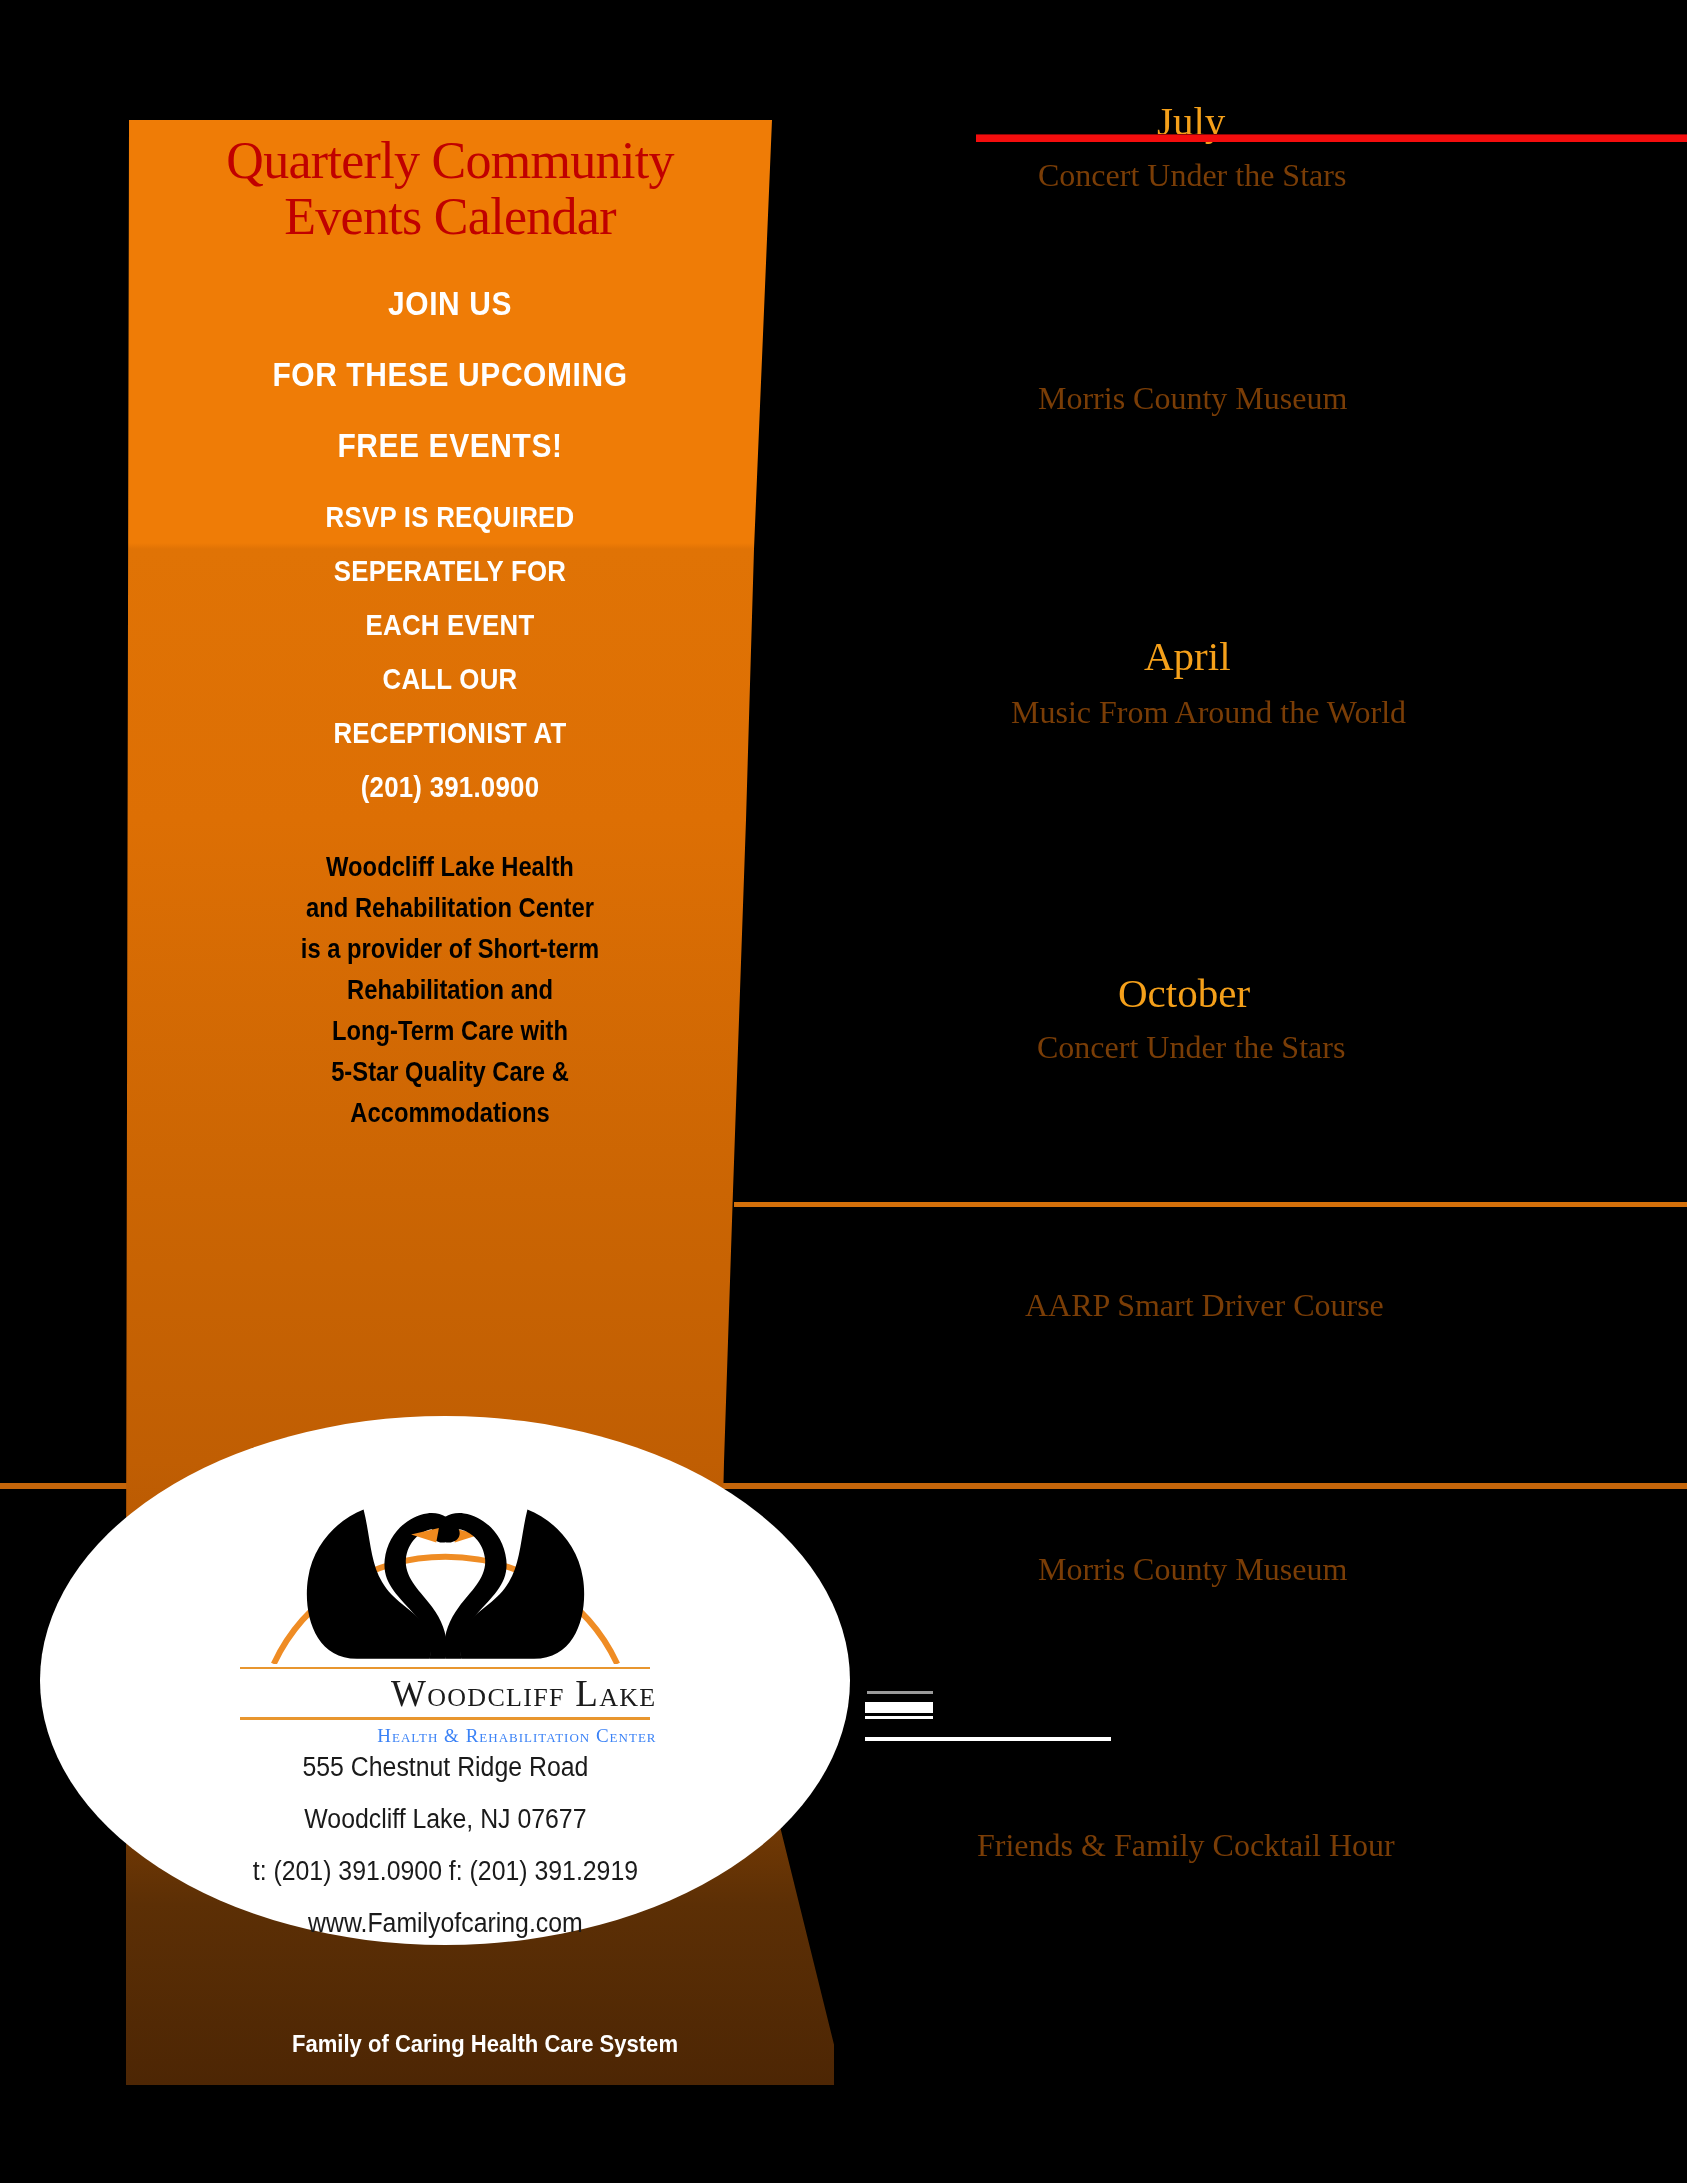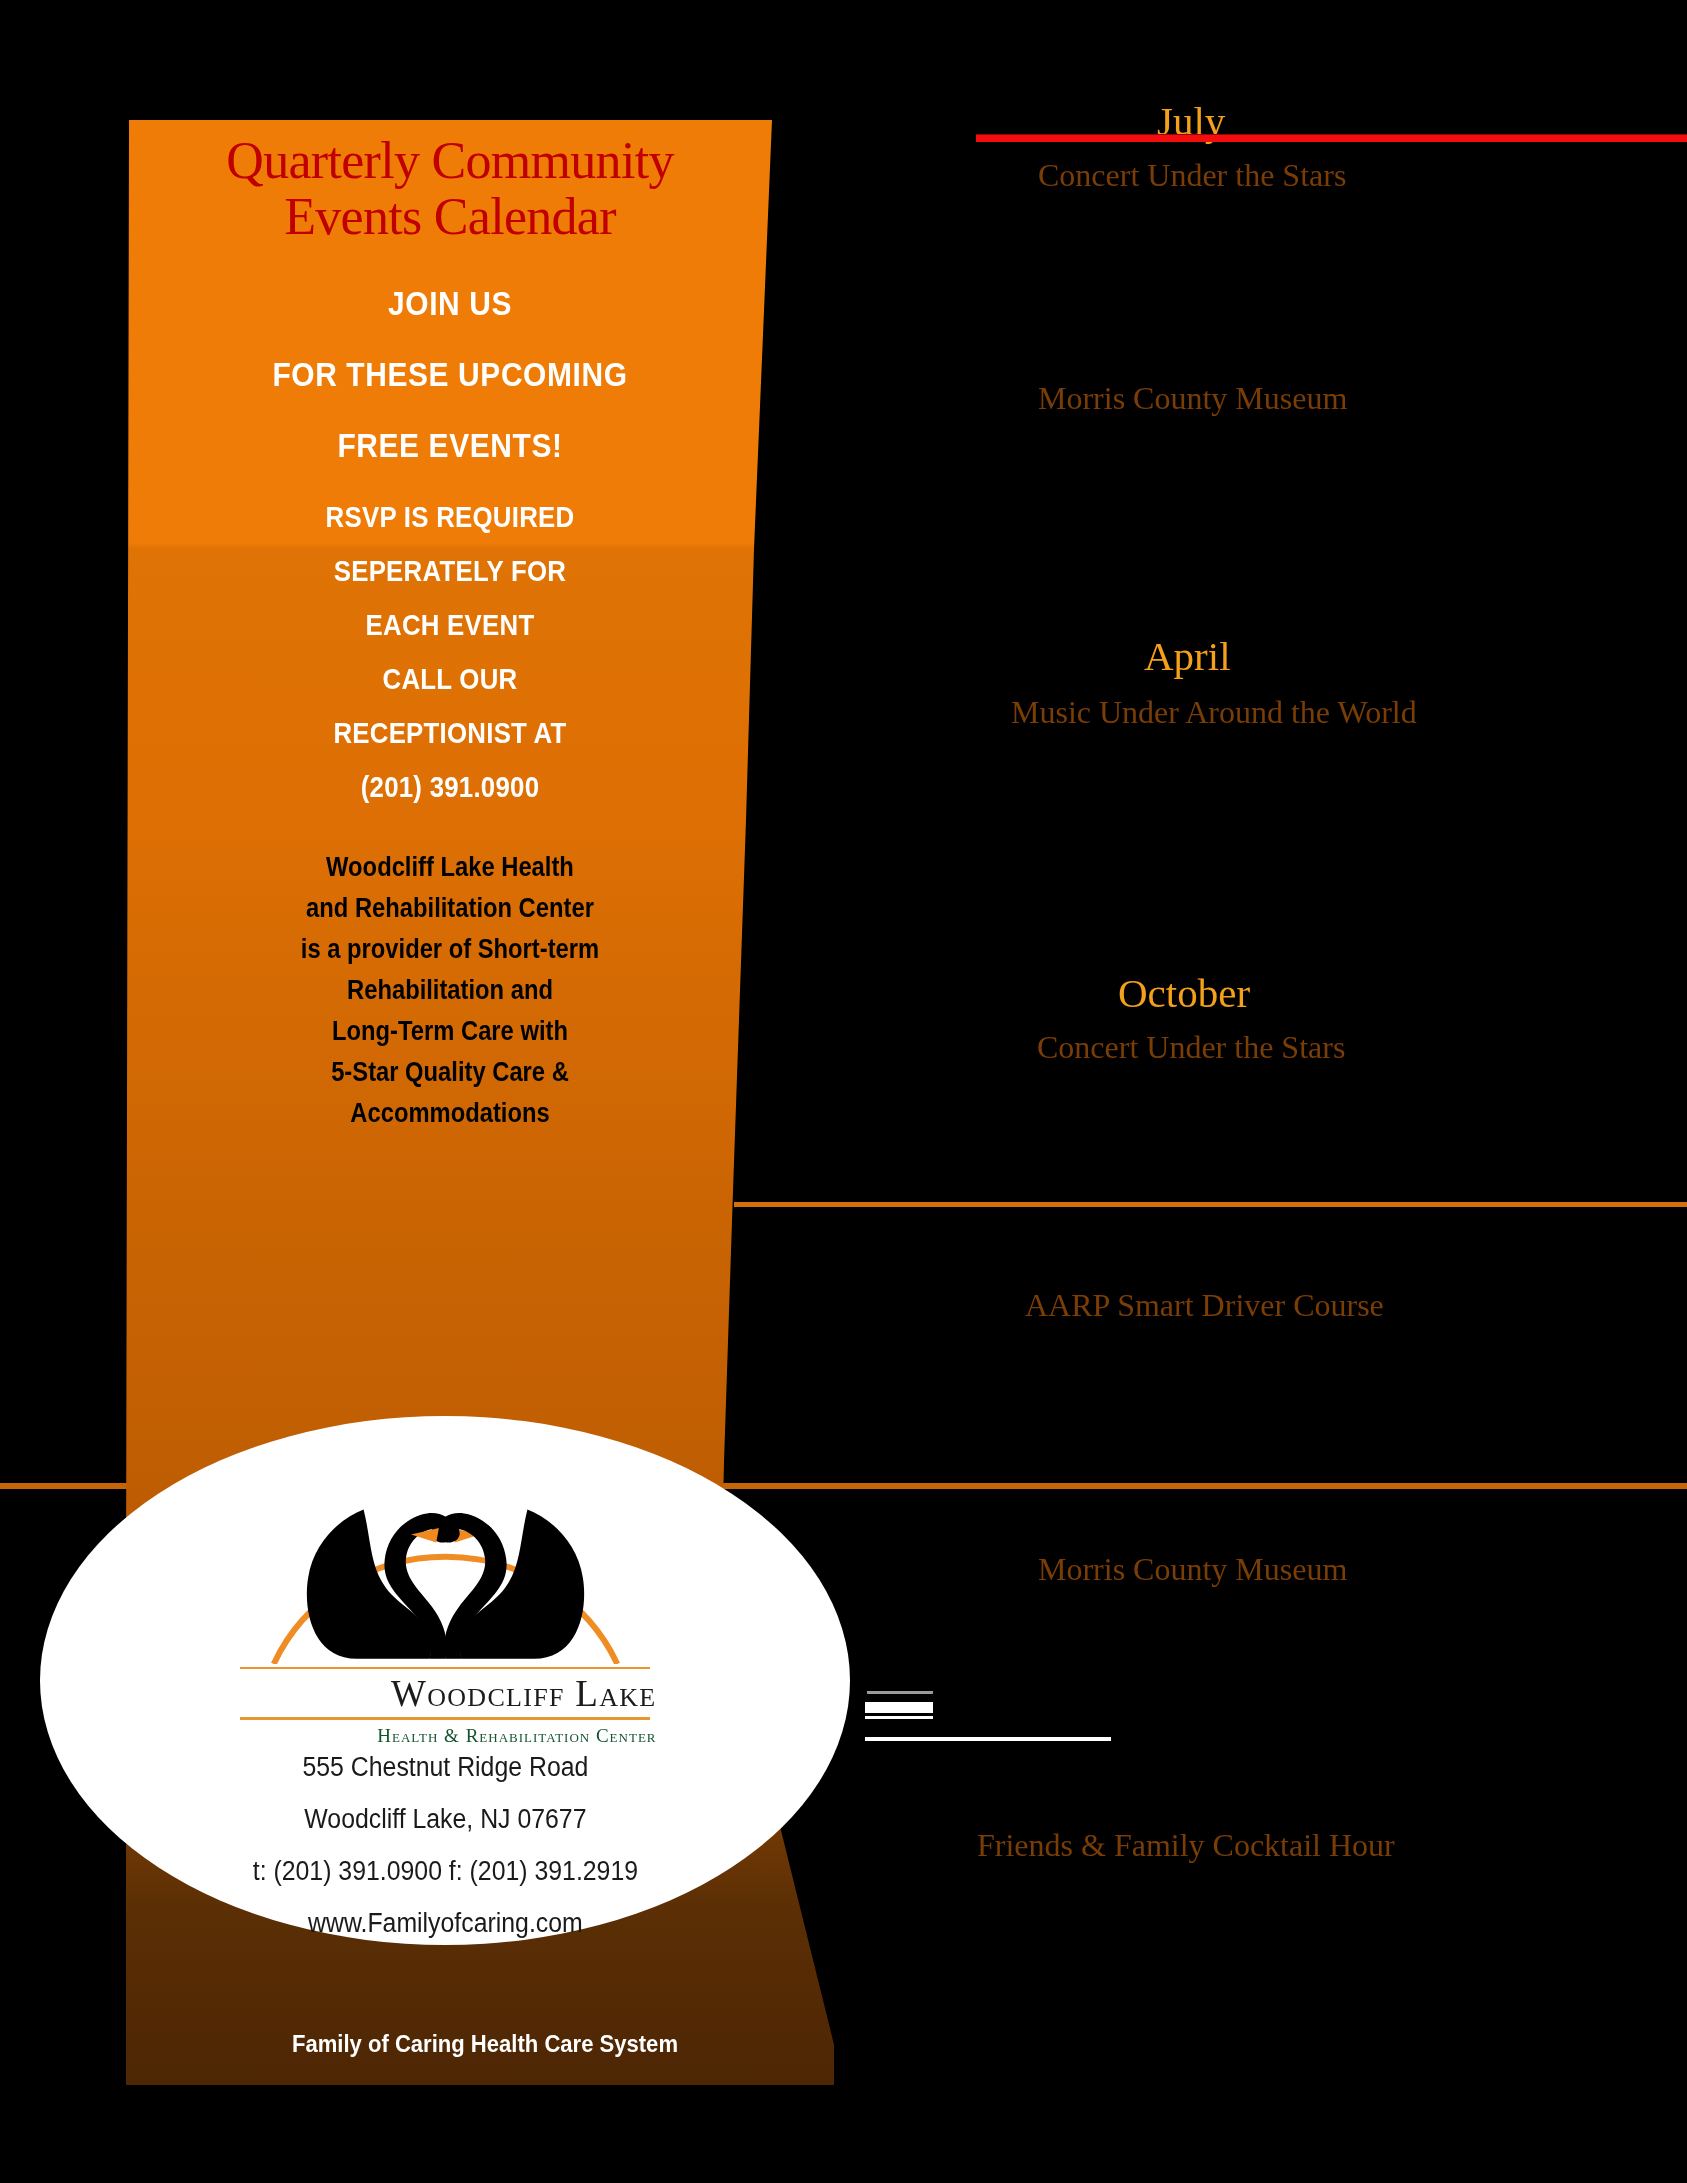--- a/index.html
+++ b/index.html
@@ -95,37 +95,37 @@
   .addr{font-family:"Liberation Sans",sans-serif;color:#1a1a1a;
         font-size:27px;line-height:1;margin:0;transform:scaleX(0.92);}
   .addr-wrap{margin-top:6.6px;text-align:center;}
   .addr-wrap p{margin:0 0 25px 0;}
 
   .logo-wordmark{width:423px;text-align:right;margin-top:2.6px;}
   .lw-rule{height:2.6px;background:#e8962f;width:410px;margin:0 auto;}
   .lw-main{font-family:"Liberation Serif",serif;color:#1b1b1b;
            font-size:37px;letter-spacing:1.3px;line-height:1.12;
            margin:4px 0 2.6px 0;}
-  .lw-sub{font-family:"Liberation Serif",serif;color:#14532d;
+  .lw-sub{font-family:"Liberation Serif",serif;color:#3b82f6;
           font-size:19px;letter-spacing:1px;margin:5.3px 0 0 0;}
 </style>
 </head>
 <body>
 
 <div class="stage">
 
   <div class="right-col">
 
     <div class="month" style="left:423px;top:101px;">July</div>
     <div class="event" style="left:304px;top:159px;">Concert Under the Stars</div>
 
     <div class="event" style="left:304px;top:382px;">Morris County Museum</div>
 
     <div class="month" style="left:410px;top:636px;">April</div>
-    <div class="event" style="left:277px;top:696px;">Music Under Around the World</div>
+    <div class="event" style="left:277px;top:696px;">Music From Around the World</div>
 
     <div class="month" style="left:384px;top:973px;">October</div>
     <div class="event" style="left:303px;top:1031px;">Concert Under the Stars</div>
 
     <div class="event" style="left:291px;top:1289px;">AARP Smart Driver Course</div>
 
     <div class="event" style="left:304px;top:1553px;">Morris County Museum</div>
 
     <div class="event" style="left:243px;top:1829px;">Friends &amp; Family Cocktail Hour</div>
   </div>

